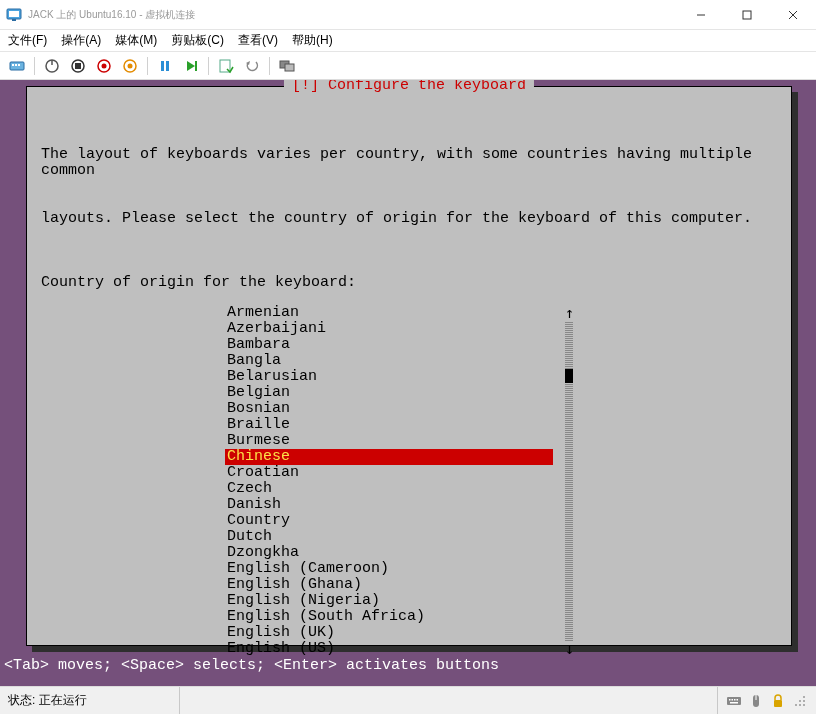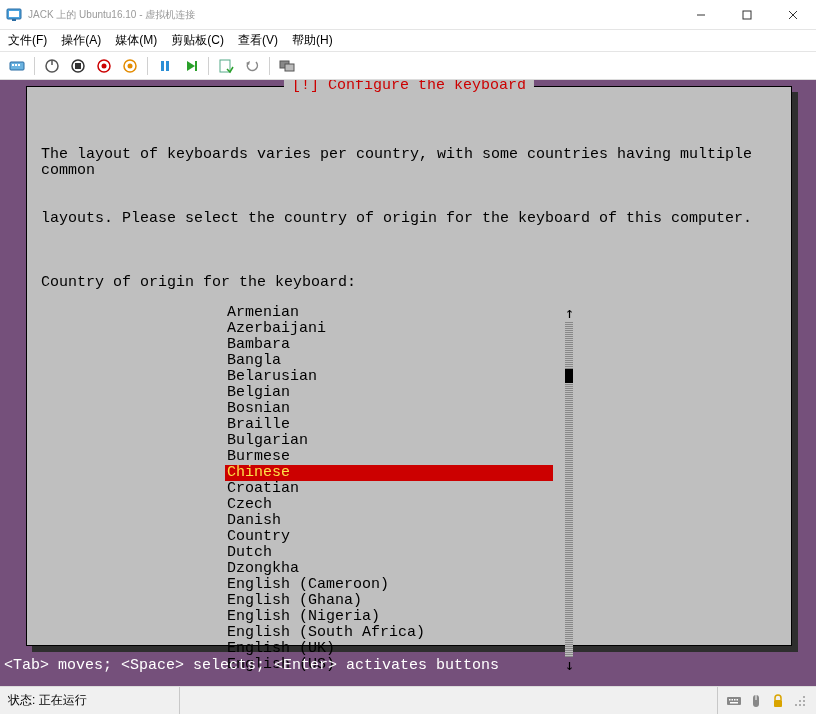--- a/index.html
+++ b/index.html
@@ -330,21 +330,20 @@
         <div class="scroll-indicator scroll-bot">↓</div>
         <ul class="kb-list" id="kb-list">
             <li>Armenian</li>
             <li>Azerbaijani</li>
             <li>Bambara</li>
             <li>Bangla</li>
             <li>Belarusian</li>
             <li>Belgian</li>
             <li>Bosnian</li>
             <li>Braille</li>
-            <li>Bulgarian</li>
             <li>Burmese</li>
             <li class="selected">Chinese</li>
             <li>Croatian</li>
             <li>Czech</li>
             <li>Danish</li>
             <li>Country</li>
             <li>Dutch</li>
             <li>Dzongkha</li>
             <li>English (Cameroon)</li>
             <li>English (Ghana)</li>

